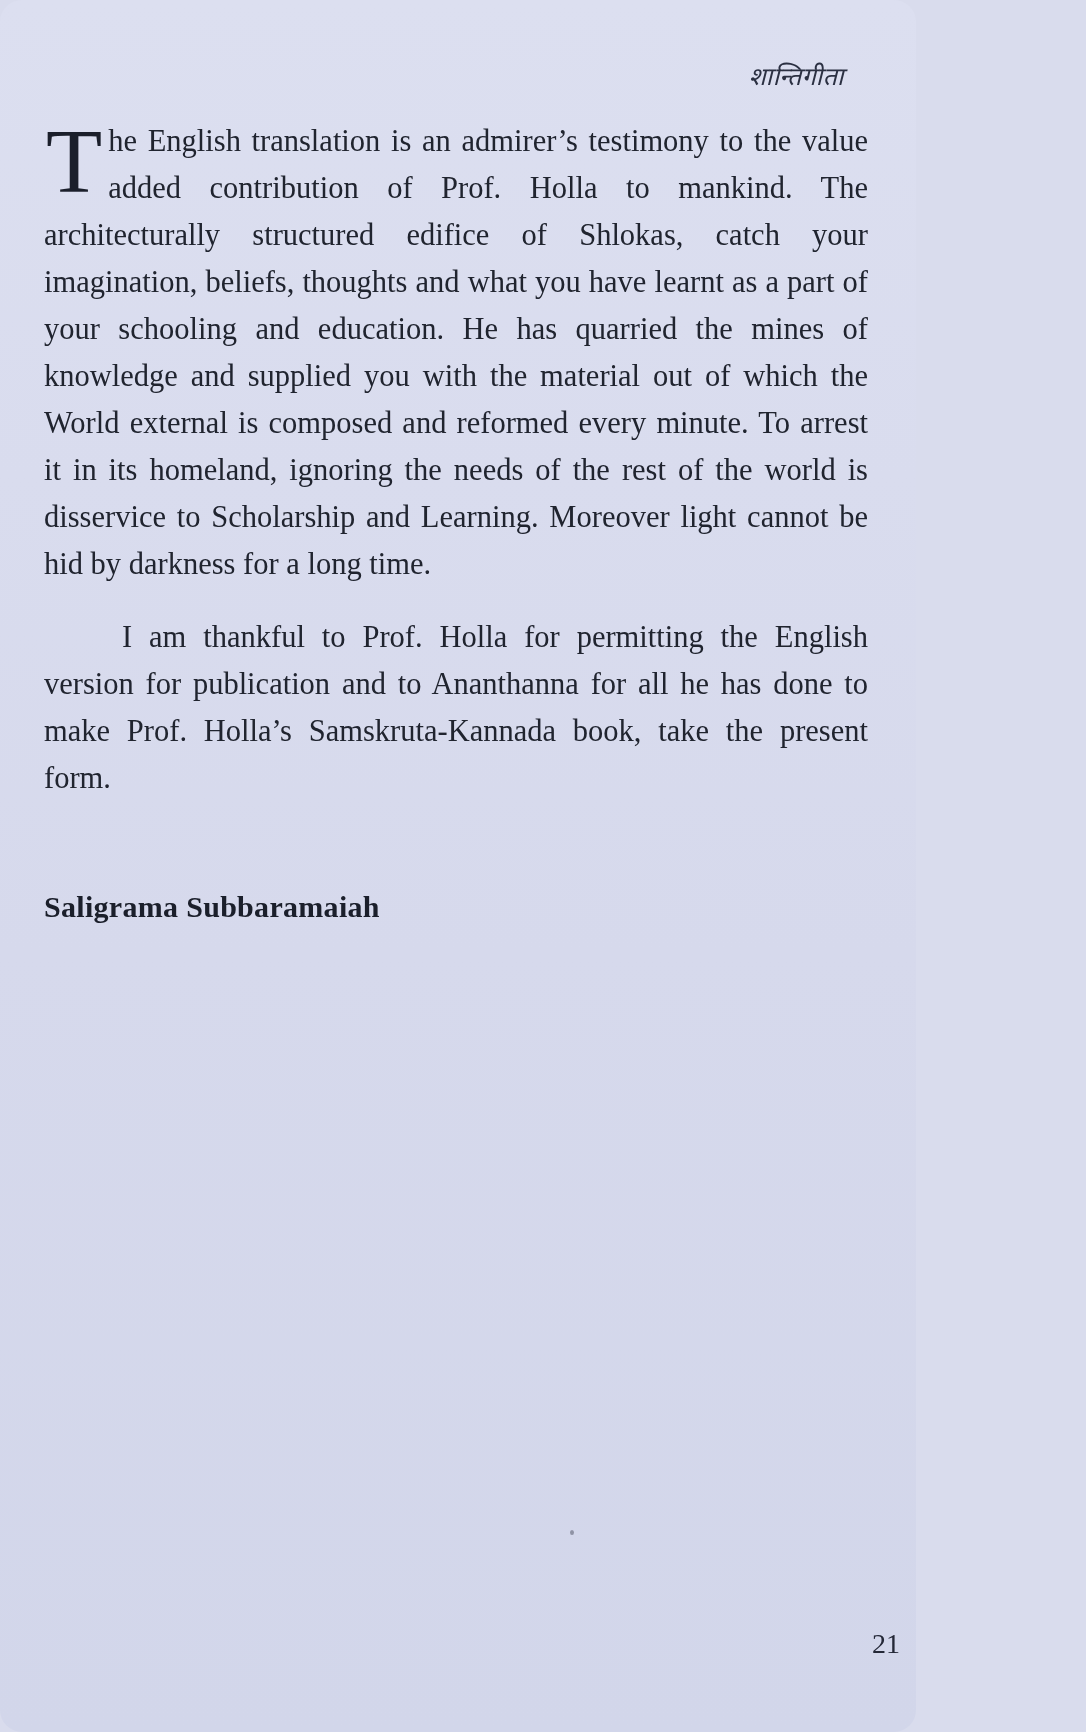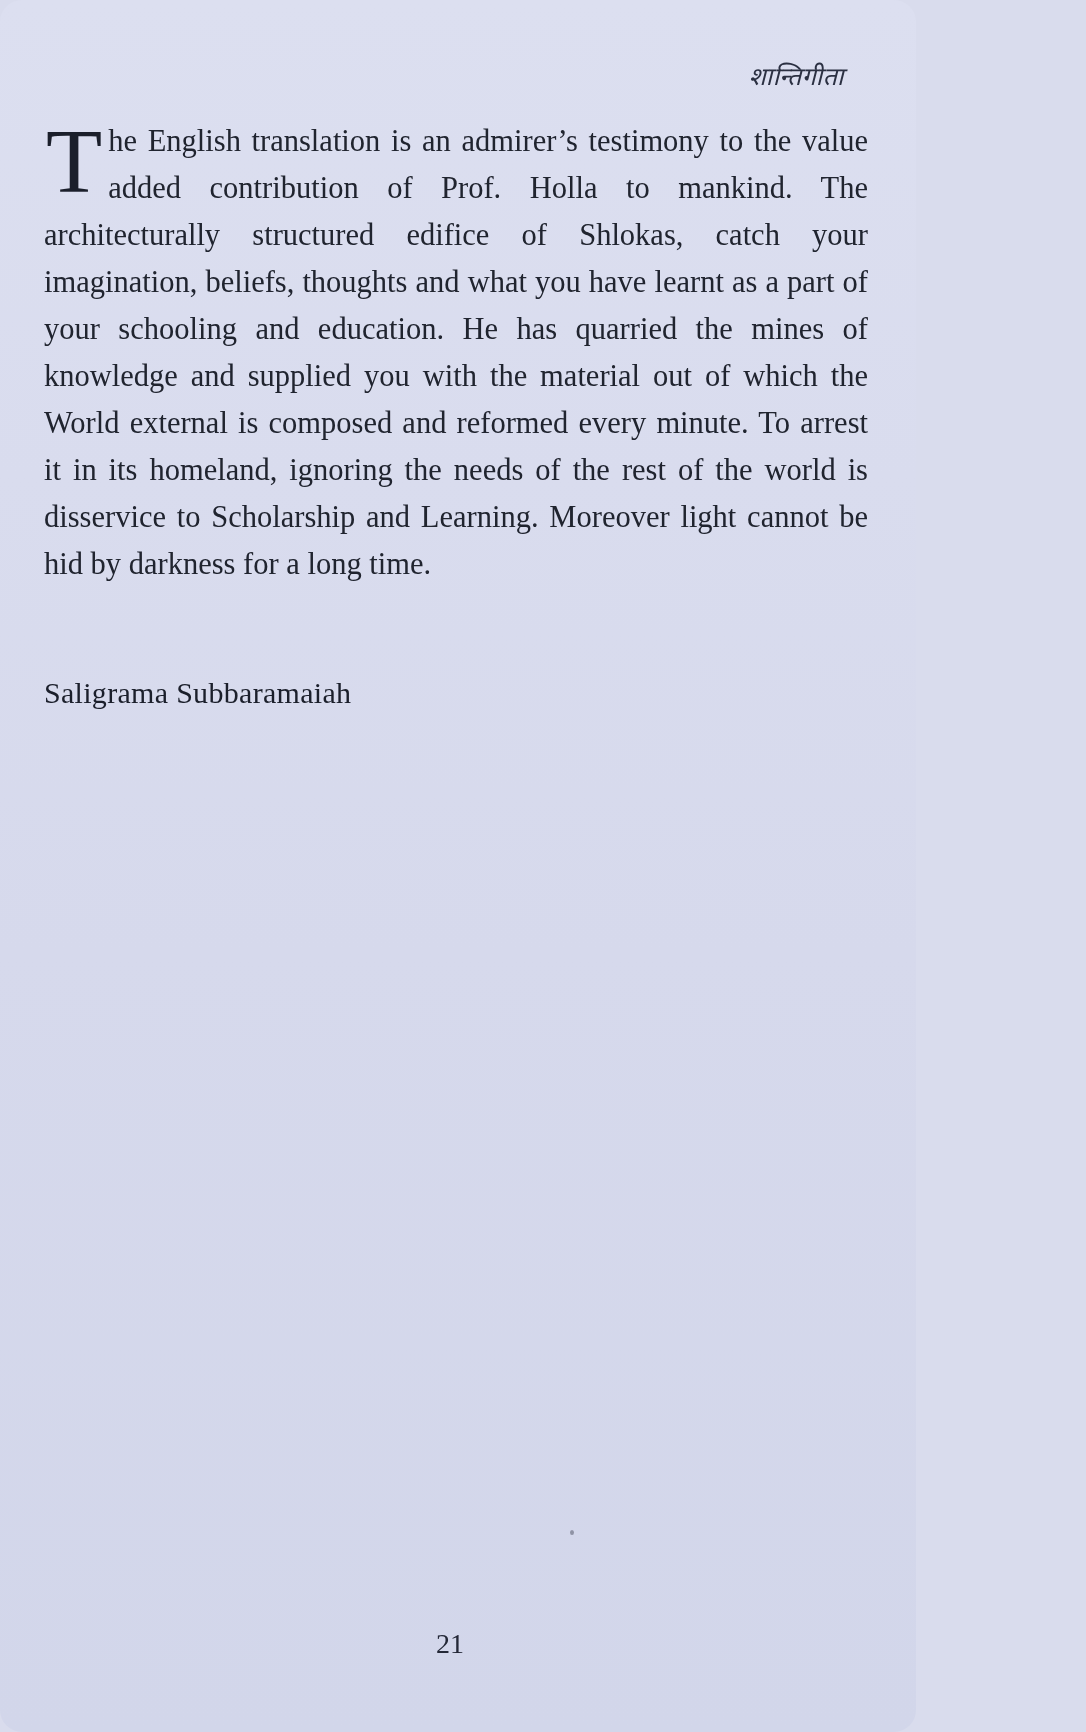--- a/index.html
+++ b/index.html
@@ -57,41 +57,41 @@
     float: left;
     font-size: 92px;
     line-height: 70px;
     padding: 8px 6px 0 2px;
     font-family: "Liberation Serif", serif;
     color: #1b1f2b;
   }
   .signature {
     margin-top: 88px;
     font-size: 30px;
-    font-weight: normal;
+    font-weight: bold;
     letter-spacing: 0.3px;
     color: #1b1f2b;
   }
   .ghost {
     position: absolute;
     left: 44px;
     right: 48px;
     top: 1030px;
     font-size: 29px;
     line-height: 46px;
     color: rgba(120,126,150,0.18);
     pointer-events: none;
     text-align: justify;
   }
   .page-number {
     position: absolute;
     bottom: 72px;
     left: 0;
     right: 16px;
-    text-align: center;
+    text-align: right;
     font-size: 28px;
     color: #242837;
   }
   .speck {
     position: absolute;
     width: 4px;
     height: 5px;
     background: rgba(60,64,80,0.45);
     border-radius: 50%;
   }
@@ -101,20 +101,21 @@
 
 <div class="page">
 
   <div class="header-script">शान्तिगीता</div>
 
   <div class="content">
 
     <p class="dropcap-para"><span class="dropcap">T</span><span>he English translation is an admirer’s testimony to the value added contribution of Prof. Holla to mankind. The architecturally structured edifice of Shlokas, catch your imagination, beliefs, thoughts and what you have learnt as a part of your schooling and education. He has quarried the mines of knowledge and supplied you with the material out of which the World external is composed and reformed every minute. To arrest it in its homeland, ignoring the needs of the rest of the world is disservice to Scholarship and Learning. Moreover light cannot be hid by darkness for a long time.</span></p>
 
 
+    <p class="indent">I am thankful to Prof. Holla for permitting the English version for publication and to Ananthanna for all he has done to make Prof. Holla’s Samskruta-Kannada book, take the present form.</p>
 
     <div class="signature">Saligrama Subbaramaiah</div>
   </div>
 
 
   <div class="speck" style="top:1530px; left:570px;"></div>
 
   <div class="page-number">21</div>
 </div>
 

